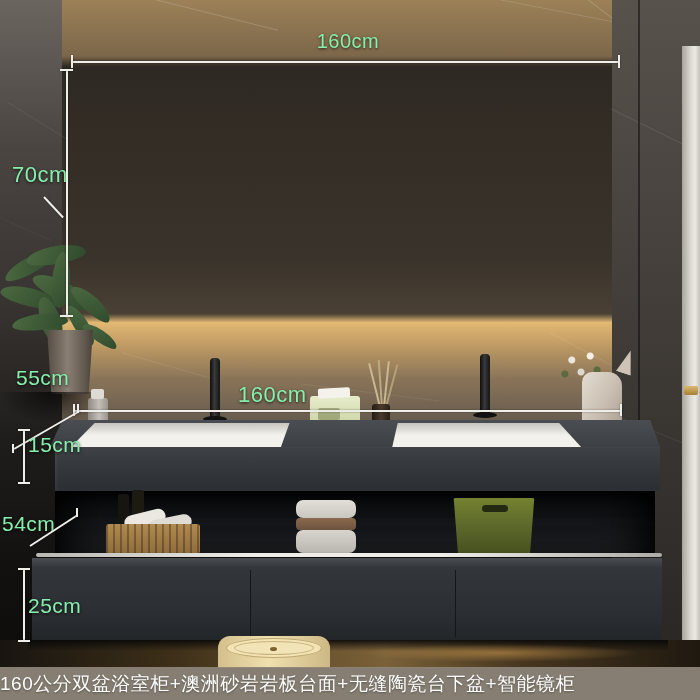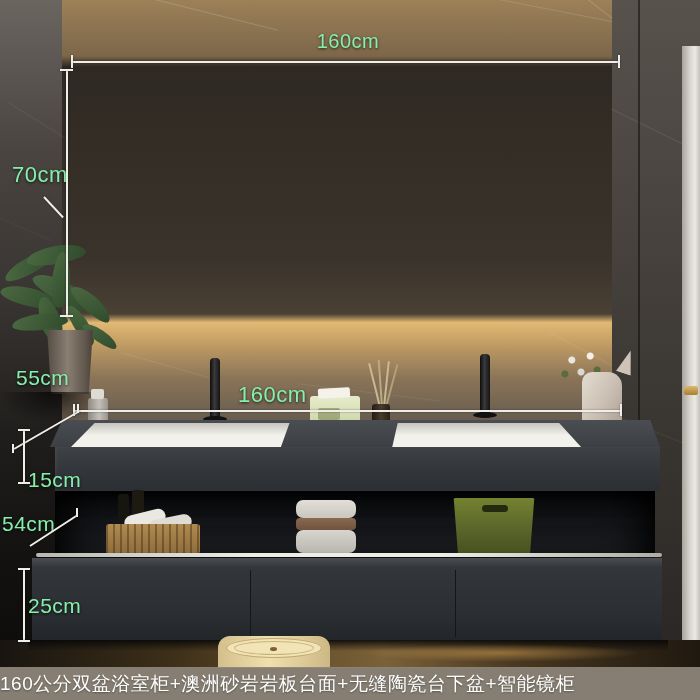--- a/index.html
+++ b/index.html
@@ -170,21 +170,21 @@
   <div class="dim-label" style="left:238px;top:382px;font-size:22px;">160cm</div>
   <div class="dim-line" style="left:74px;top:410px;width:548px;height:2px;"></div>
   <div class="dim-tick" style="left:73px;top:404px;width:2px;height:12px;"></div>
   <div class="dim-tick" style="left:620px;top:404px;width:2px;height:12px;"></div>
 
   <div class="dim-label" style="left:4px;top:366px;margin-left:12px;">55cm</div>
   <div class="dim-line" style="left:14px;top:448px;width:76px;height:2px;transform:rotate(-30deg);transform-origin:left center;"></div>
   <div class="dim-tick" style="left:12px;top:444px;width:2px;height:9px;"></div>
   <div class="dim-tick" style="left:77px;top:404px;width:2px;height:9px;"></div>
 
-  <div class="dim-label" style="left:28px;top:468px;">15cm</div>
+  <div class="dim-label" style="left:28px;top:433px;">15cm</div>
   <div class="dim-line" style="left:23px;top:430px;width:2px;height:54px;"></div>
   <div class="dim-tick" style="left:18px;top:429px;width:12px;height:2px;"></div>
   <div class="dim-tick" style="left:18px;top:482px;width:12px;height:2px;"></div>
 
   <div class="dim-label" style="left:2px;top:512px;">54cm</div>
   <div class="dim-line" style="left:30px;top:545px;width:56px;height:2px;transform:rotate(-33deg);transform-origin:left center;"></div>
   <div class="dim-tick" style="left:76px;top:508px;width:2px;height:9px;"></div>
 
   <div class="dim-label" style="left:28px;top:594px;">25cm</div>
   <div class="dim-line" style="left:23px;top:569px;width:2px;height:72px;"></div>

